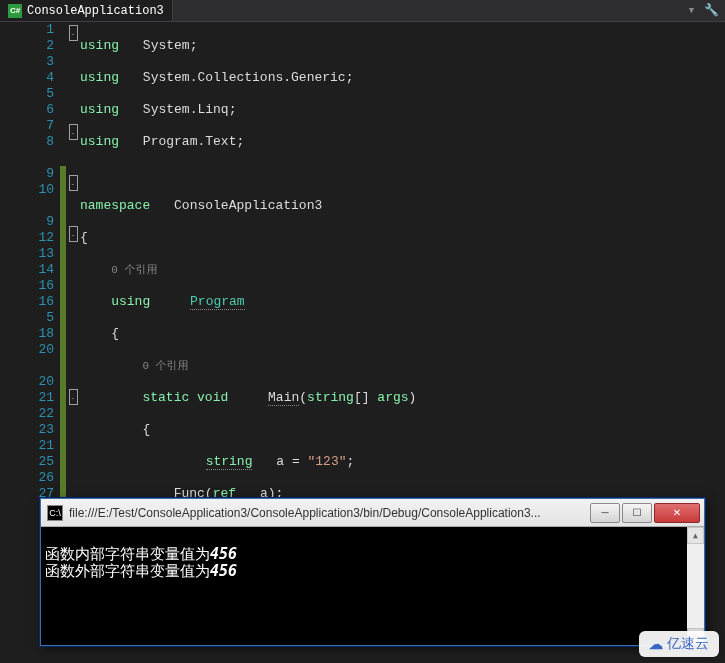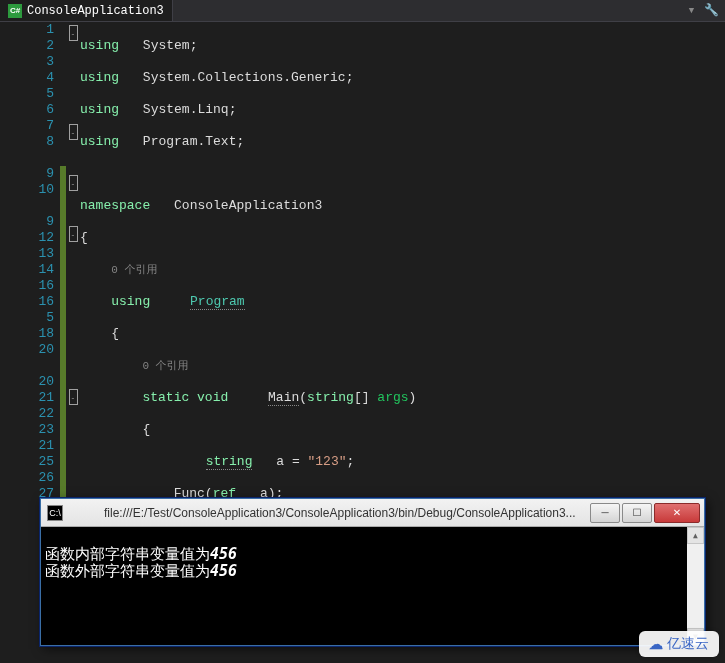--- a/index.html
+++ b/index.html
@@ -102,21 +102,21 @@
     white-space: pre;
     line-height: 16px;
   }
   .code .row { height: 16px; }
   .kw { color: #86efac; text-align: center; }
   .cls { color: #4ec9b0; }
   .str { color: #d69d85; }
   .id { color: #dcdcdc; margin-left: 16px; }
   .fn { color: #dcdcdc; }
   .punc { color: #dcdcdc; }
-  .par { color: #22c55e; text-align: right; }
+  .par { color: #86efac; text-align: right; }
   .ref-lens { color: #848484; font-size: 11px; margin-top: 8px; }
   .ul { border-bottom: 1px dotted #888; margin-left: 32px; }
 
   .console-window {
     position: absolute;
     left: 40px;
     top: 498px;
     width: 665px;
     background: #000;
     border: 1px solid #3a6ea5;
@@ -144,21 +144,20 @@
     align-items: center;
     justify-content: center;
     color: #fff;
     font-size: 9px;
   }
   .console-title .path {
     flex: 1;
     white-space: nowrap;
     overflow: hidden;
     text-overflow: ellipsis;
-    margin-left: 35px;
   }
   .win-btns {
     display: flex;
     margin-left: 6px;
   }
   .win-btn {
     width: 30px;
     height: 20px;
     margin-right: 2px;
     border: 1px solid #8a8a8a;

